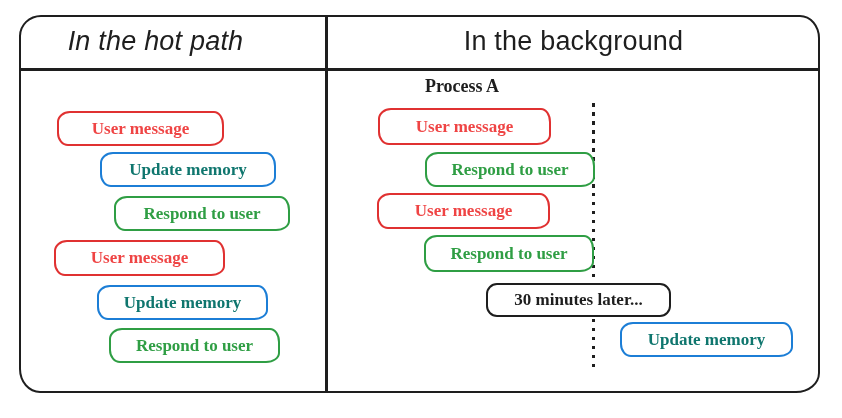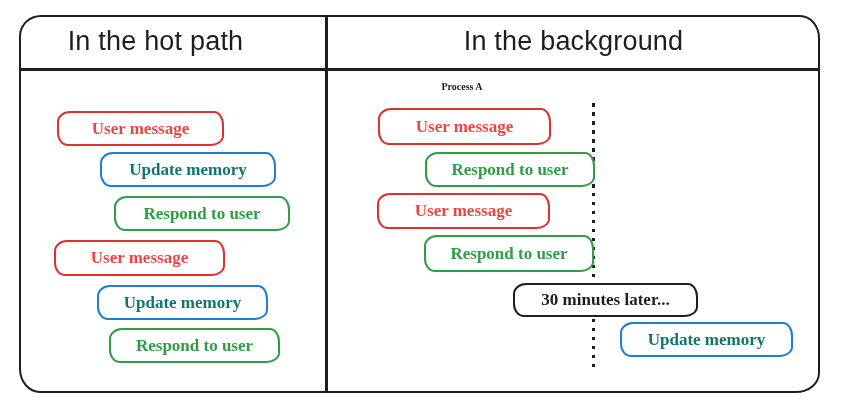--- a/index.html
+++ b/index.html
@@ -47,35 +47,35 @@
     top: 15px;
     height: 53px;
     display: flex;
     align-items: center;
     justify-content: center;
     font-size: 27px;
     font-weight: 500;
     color: #1e1e1e;
     letter-spacing: 0.2px;
   }
-  .panel-title.left  { left: 19px;  width: 273px; }
+  .panel-title.left  { left: 19px;  width: 273px; font-style: italic; }
   .panel-title.right { left: 327px; width: 493px; }
 
   .hand {
     font-family: cursive;
     font-weight: 700;
   }
   .process-label {
     position: absolute;
     width: 110px;
     height: 22px;
     display: flex;
     align-items: center;
     justify-content: center;
-    font-size: 10px;
+    font-size: 18px;
     color: #1e1e1e;
   }
   .dotted-line {
     position: absolute;
     left: 592px;
     top: 103px;
     width: 3px;
     height: 270px;
     background: repeating-linear-gradient(
       to bottom,
@@ -125,17 +125,17 @@
 
   <div class="process-label hand" style="left:407px; top:75px;">Process A</div>
 
   <div class="dotted-line"></div>
 
   <div class="node red" style="left:378px; top:108px; width:173px; height:37px;">User message</div>
   <div class="node green" style="left:413px; top:152px; width:170px; height:35px;">Respond to user</div>
   <div class="node red" style="left:377px; top:193px; width:173px; height:36px;">User message</div>
   <div class="node green" style="left:412px; top:235px; width:170px; height:37px;">Respond to user</div>
 
-  <div class="node ink" style="left:513px; top:283px; width:185px; height:34px;">30 minutes later...</div>
+  <div class="node ink" style="left:486px; top:283px; width:185px; height:34px;border-radius:11px;">30 minutes later...</div>
 
   <div class="node blue" style="left:620px; top:322px; width:173px; height:35px;">Update memory</div>
 
 </div>
 
 </body></html>

